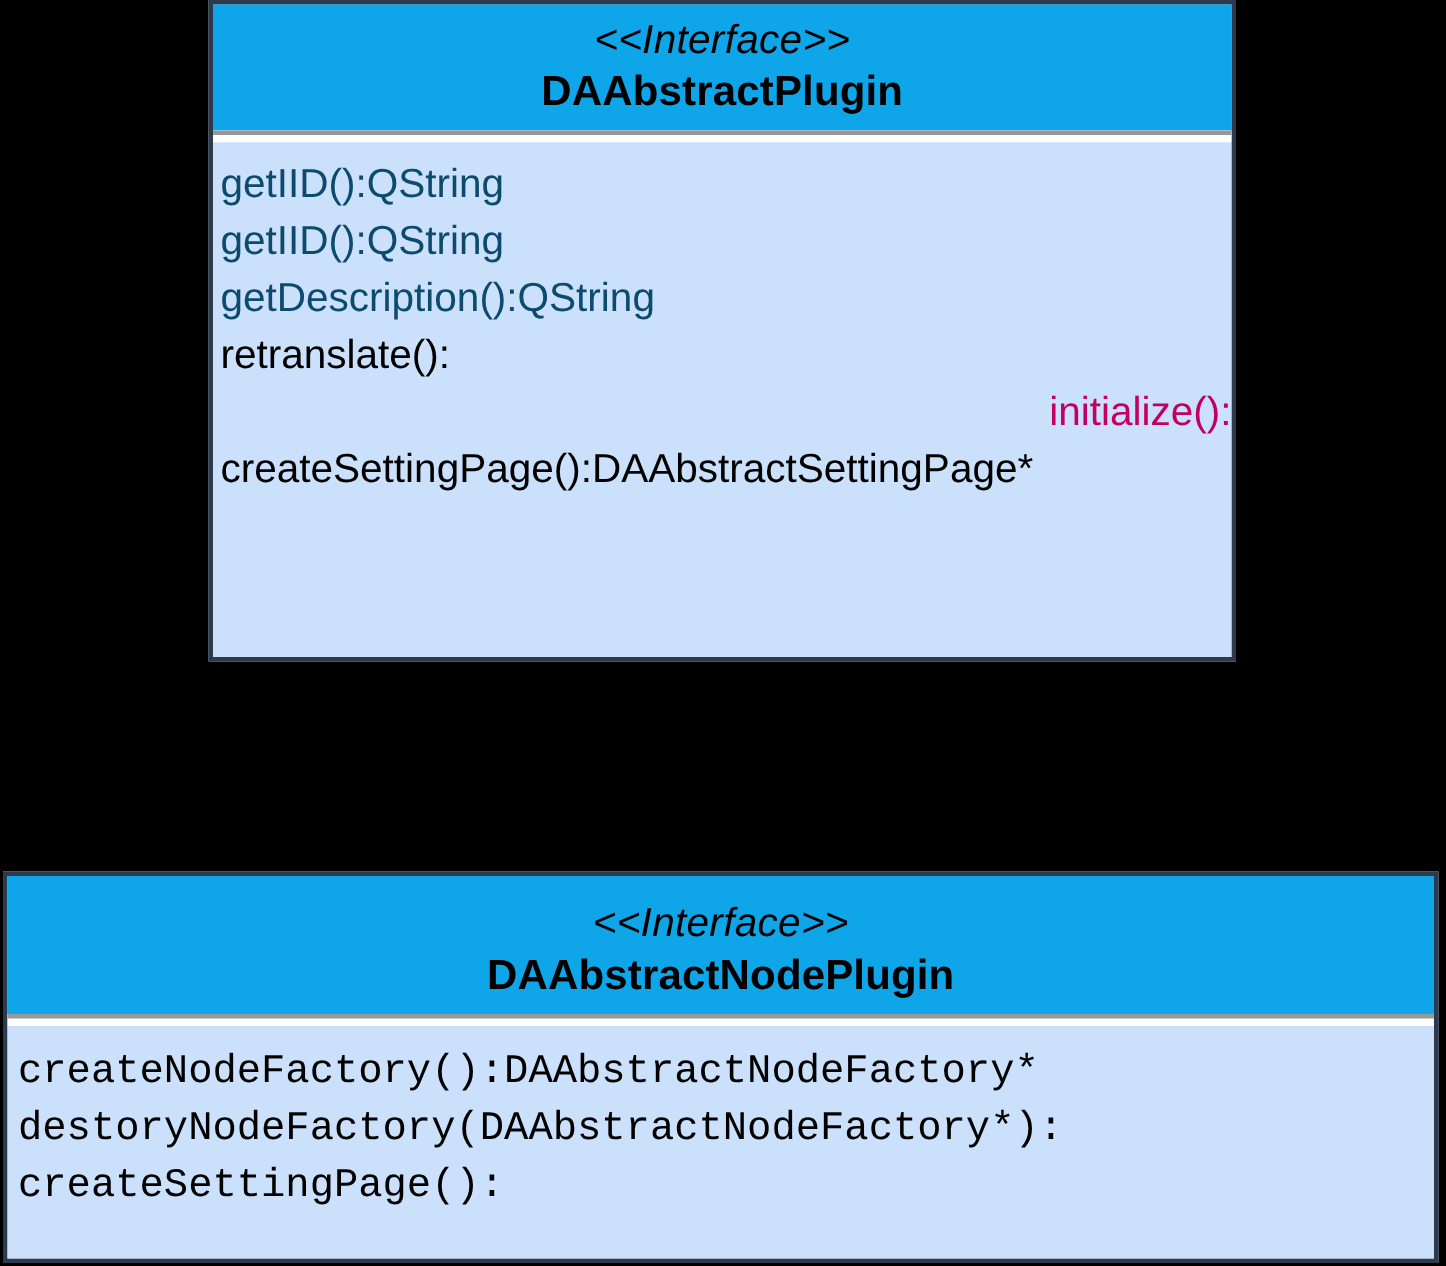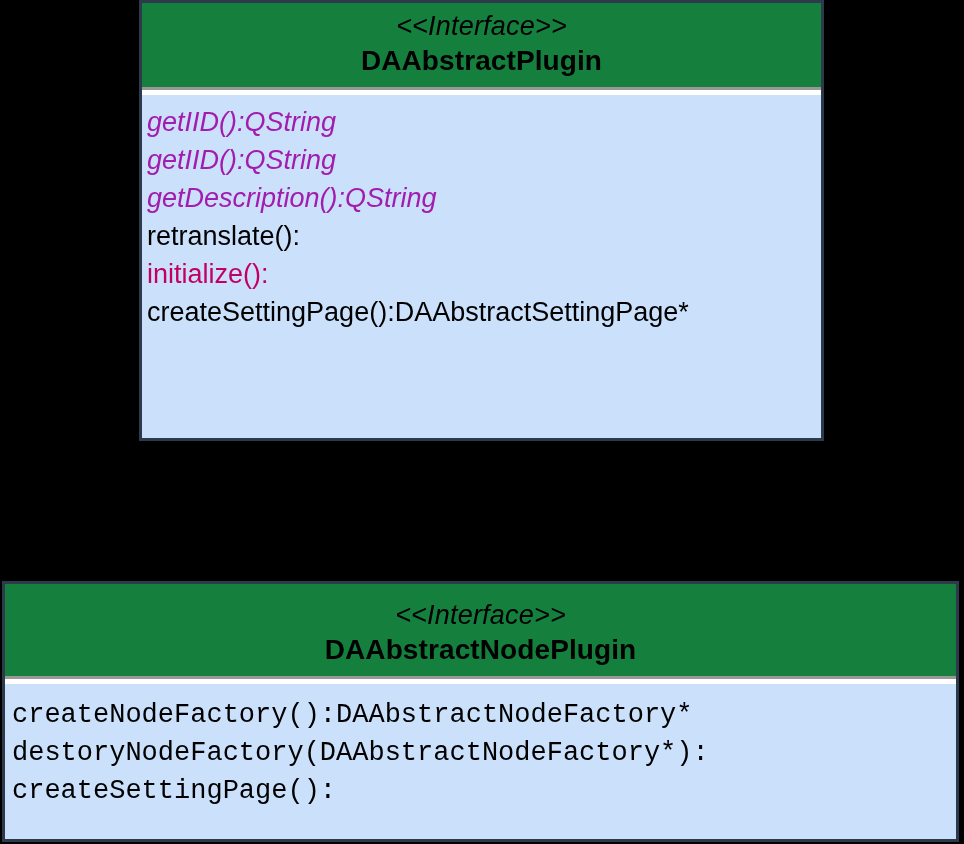--- a/index.html
+++ b/index.html
@@ -23,21 +23,21 @@
     background: #cbe0fb;
     border: 3px solid #2c3a4b;
     display: flex;
     flex-direction: column;
   }
 
   .uml-header {
     box-sizing: border-box;
     text-align: center;
     padding: 6px 8px 8px 8px;
-    background: #15803d;
+    background: #0ea5e9;
   }
 
   .stereotype {
     display: block;
     font-style: italic;
     font-weight: normal;
     font-size: 27px;
     line-height: 34px;
     color: #000000;
     letter-spacing: 0.2px;
@@ -65,23 +65,23 @@
     background: #cbe0fb;
     flex: 1 1 auto;
   }
 
   .member {
     font-size: 27px;
     line-height: 38px;
     white-space: pre;
     color: #000000;
   }
-  .member.m-blue    { color: #a21caf; font-style: italic; }
+  .member.m-blue    { color: #0c4a6e; }
   .member.m-black   { color: #000000; }
-  .member.m-crimson { color: #c2005f; }
+  .member.m-crimson { color: #c2005f; text-align: right; }
 
   
   #class-da-abstract-plugin {
     left: 139px;
     top: 0px;
     width: 685px;
     height: 441px;
   }
   #class-da-abstract-plugin .uml-members { padding-left: 5px; }
 

